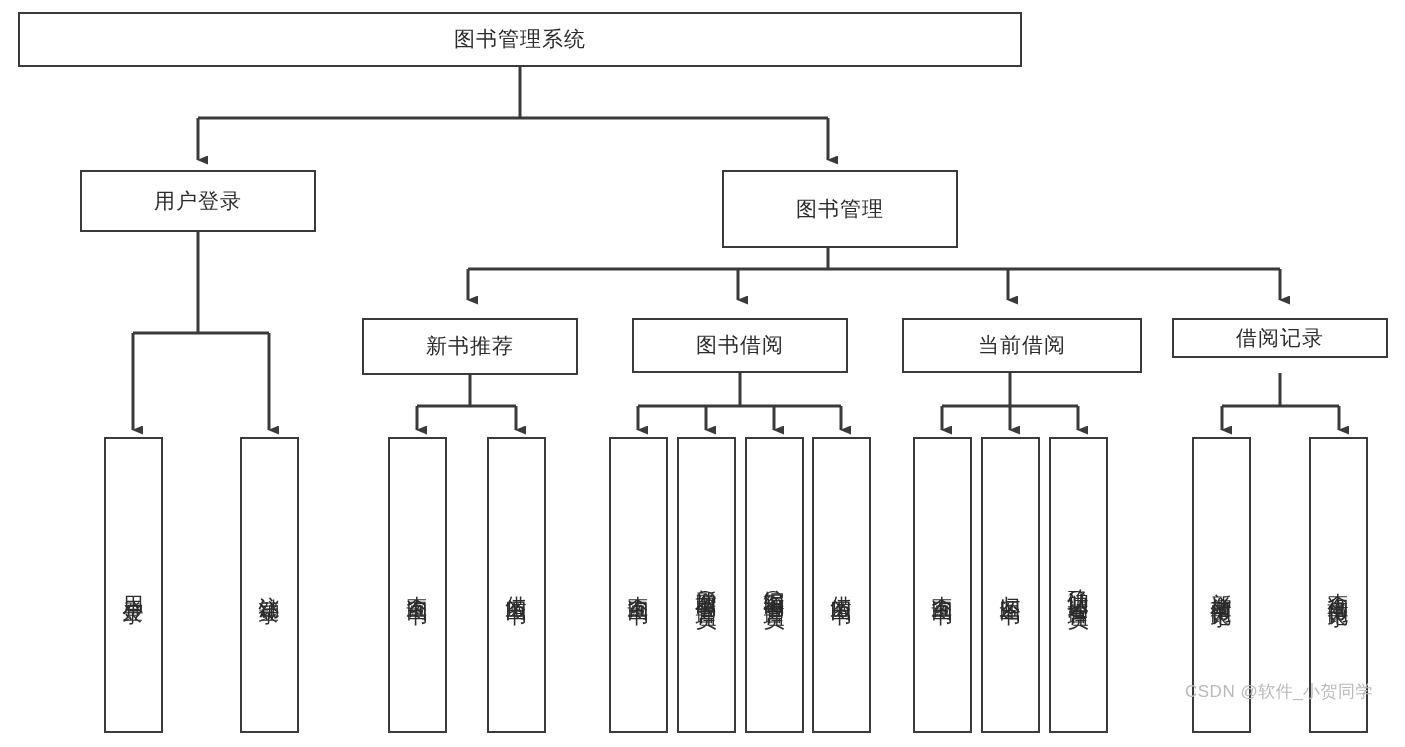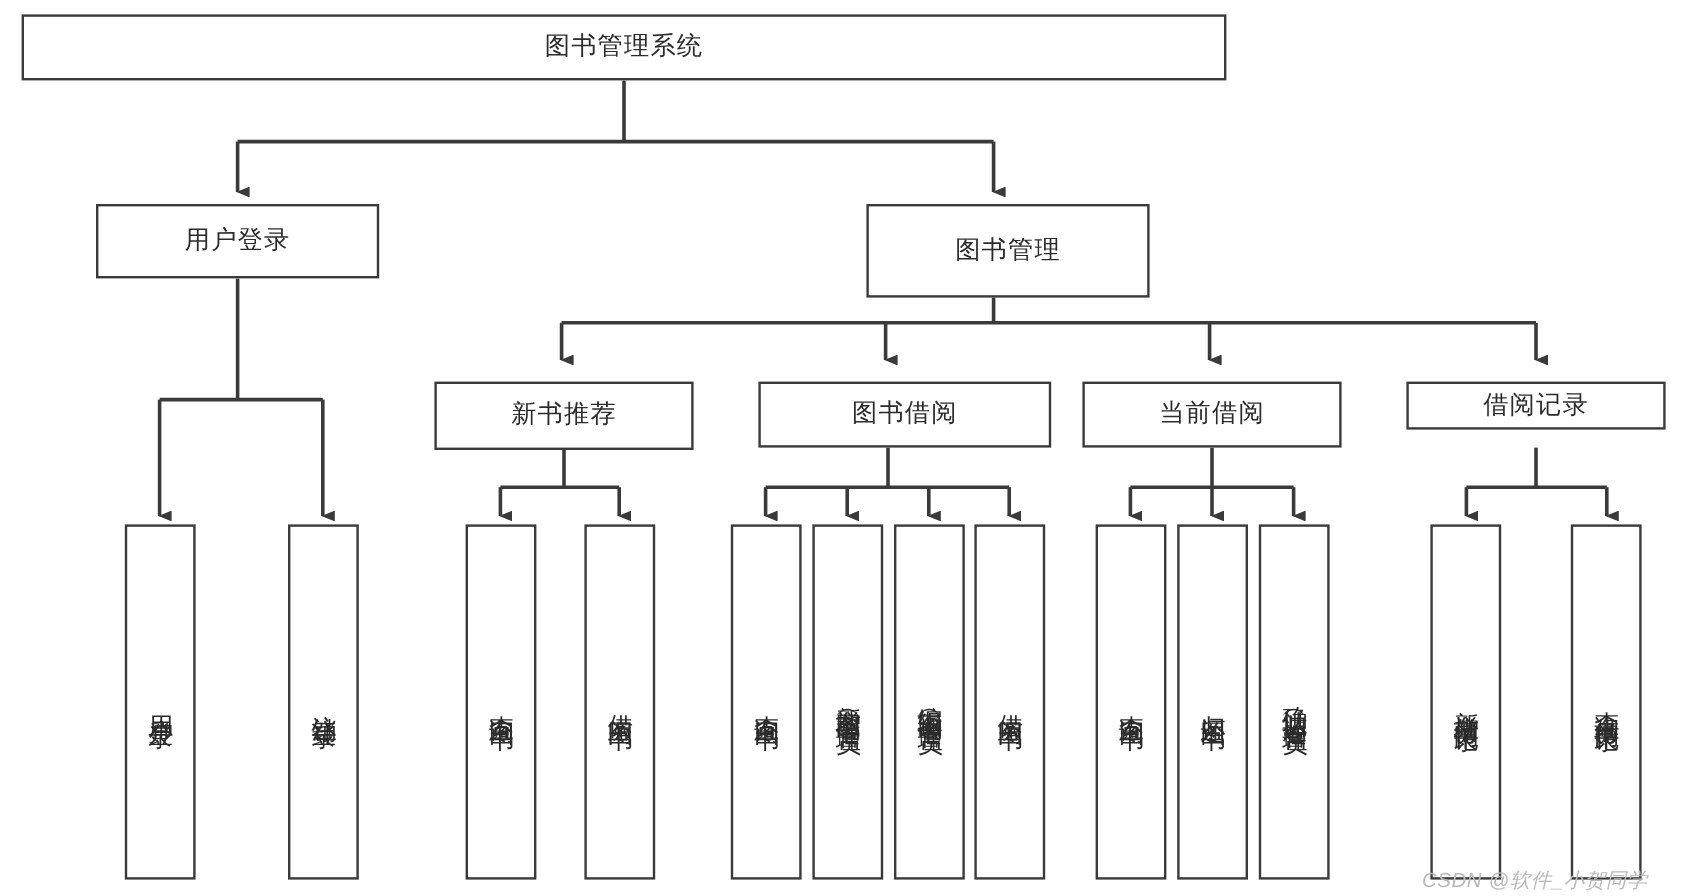--- a/index.html
+++ b/index.html
@@ -10,21 +10,21 @@
   .node.root{border-width:2px;}
   .node-label{color:#2b2b2b;font-size:21px;line-height:1.05;letter-spacing:1px;white-space:nowrap;}
   .node.leaf .node-label{
      writing-mode:vertical-rl;
      text-orientation:upright;
      font-size:21px;
      letter-spacing:3px;
      line-height:1.0;
      white-space:normal;
   }
-  .watermark{position:absolute;left:1185px;top:722px;font-size:17px;color:#b9b9b9;white-space:nowrap;letter-spacing:.5px;font-style:italic;}
+  .watermark{position:absolute;left:1185px;top:680px;font-size:17px;color:#b9b9b9;white-space:nowrap;letter-spacing:.5px;}
 </style>
 </head>
 <body>
 
 <div id="stage">
 
   <svg id="wires" viewBox="0 0 1405 747">
     <defs>
       <marker id="arr" markerWidth="9" markerHeight="11" refX="4.5" refY="10" orient="auto" markerUnits="userSpaceOnUse">
         <path d="M0,0 L9,0 L4.5,11 Z" fill="#3a3a3a"></path>
@@ -81,24 +81,24 @@
   <div class="node" style="left:80px;top:170px;width:236px;height:62px;">
     <span class="node-label">用户登录</span>
   </div>
   <div class="node" style="left:710px;top:170px;width:236px;height:78px;margin-left:12px;">
     <span class="node-label">图书管理</span>
   </div>
 
   <div class="node" style="left:362px;top:318px;width:216px;height:57px;">
     <span class="node-label">新书推荐</span>
   </div>
-  <div class="node" style="left:632px;top:318px;width:244px;height:55px;align-items:center;">
+  <div class="node" style="left:632px;top:318px;width:216px;height:55px;align-items:center;">
     <span class="node-label">图书借阅</span>
   </div>
-  <div class="node" style="left:902px;top:318px;width:216px;height:55px;">
+  <div class="node" style="left:902px;top:318px;width:240px;height:55px;">
     <span class="node-label">当前借阅</span>
   </div>
   <div class="node" style="left:1172px;top:318px;width:216px;height:40px;">
     <span class="node-label">借阅记录</span>
   </div>
 
   <div class="node leaf" style="left:104px;top:437px;width:59px;height:296px;">
     <span class="node-label">用户登录</span>
   </div>
   <div class="node leaf" style="left:240px;top:437px;width:59px;height:296px;">

